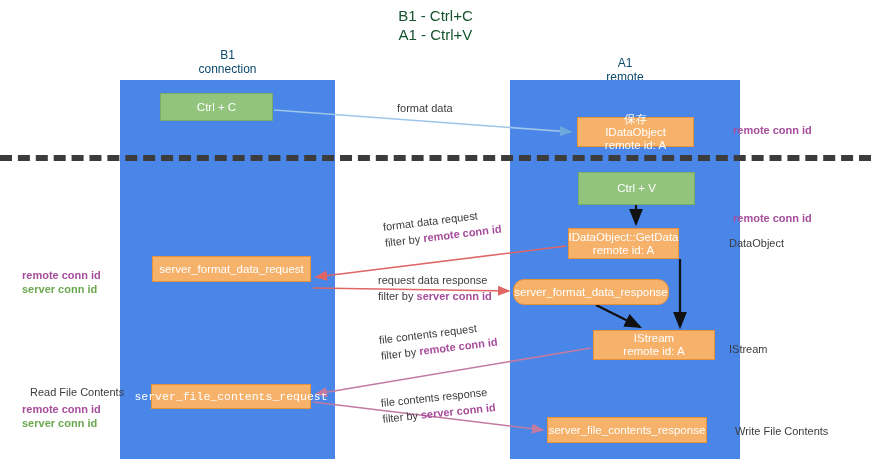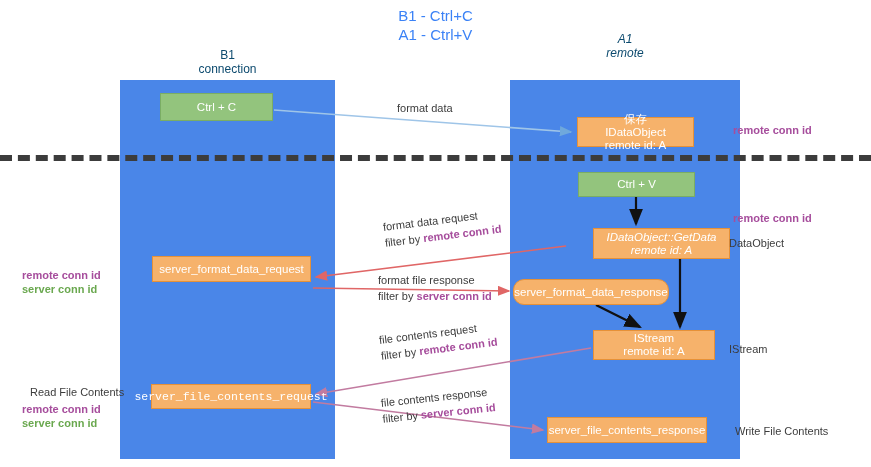--- a/index.html
+++ b/index.html
@@ -8,51 +8,51 @@
     background:#ffffff;
     font-family:"Liberation Sans","DejaVu Sans",sans-serif;
     position:relative;overflow:hidden;
     color:#3c3c3c;
   }
   #stage{position:absolute;left:0;top:0;width:871px;height:467px;}
 
   
   .title{
     position:absolute;left:0;top:6px;width:871px;
-    text-align:center;font-size:15px;line-height:19px;color:#3b82f6;
+    text-align:center;font-size:15px;line-height:19px;color:#14532d;
     white-space:pre-line;
   }
 
   
   .col-head{
     position:absolute;text-align:center;font-size:12px;line-height:14px;
     color:#0c4a6e;white-space:pre-line;
   }
   #head-b1{left:120px;top:48px;width:215px;}
-  #head-a1{left:510px;top:32px;width:230px;font-style:italic;}
+  #head-a1{left:510px;top:56px;width:230px;}
 
   
   .lane{position:absolute;background:#4a86e8;}
   #lane-b1{left:120px;top:80px;width:215px;height:379px;}
   #lane-a1{left:510px;top:80px;width:230px;height:379px;}
 
   
   .box{
     position:absolute;box-sizing:border-box;
     display:flex;align-items:center;justify-content:center;
     text-align:center;color:#ffffff;font-size:11.5px;line-height:13px;
     white-space:pre-line;padding:2px 20px;
   }
   .box.green{background:#93c47d;border:1px solid #7aad64;}
   .box.orange{background:#f6b26b;border:1px solid #e69138;}
 
   #box-ctrlc{left:160px;top:93px;width:113px;height:28px;}
   #box-saveido{left:577px;top:117px;width:117px;height:30px;}
-  #box-ctrlv{left:578px;top:172px;width:117px;height:25px;}
-  #box-getdata{left:593px;top:228px;width:137px;height:31px;font-style:italic;}
+  #box-ctrlv{left:578px;top:172px;width:117px;height:33px;}
+  #box-getdata{left:568px;top:228px;width:111px;height:31px;}
   #box-sfdreq{left:152px;top:256px;width:159px;height:26px;}
   #box-sfdresp{left:513px;top:279px;width:156px;height:26px;border-radius:11px;}
   #box-istream{left:593px;top:330px;width:122px;height:30px;}
   #box-sfcreq{left:151px;top:384px;width:160px;height:25px;font-family:Liberation Mono, monospace;}
   #box-sfcresp{left:547px;top:417px;width:160px;height:26px;}
 
   
   #divider{
     position:absolute;left:0px;top:155px;width:871px;height:0;
     border-top:6px dashed #3c3c3c;
@@ -160,21 +160,21 @@
   <div class="edge-label" id="lbl-formatlist">
     <span class="ln">format data</span>
   </div>
 
   <div class="edge-label" id="lbl-fdreq">
     <span class="ln">format data request</span>
     <span class="ln"><span>filter by </span><span class="hl-remote">remote conn id</span></span>
   </div>
 
   <div class="edge-label" id="lbl-fdresp">
-    <span class="ln">format file response</span>
+    <span class="ln">request data response</span>
     <span class="ln"><span>filter by </span><span class="hl-server">server conn id</span></span>
   </div>
 
   <div class="edge-label" id="lbl-fcreq">
     <span class="ln">file contents request</span>
     <span class="ln"><span>filter by </span><span class="hl-remote">remote conn id</span></span>
   </div>
 
   <div class="edge-label" id="lbl-fcresp">
     <span class="ln">file contents response</span>

